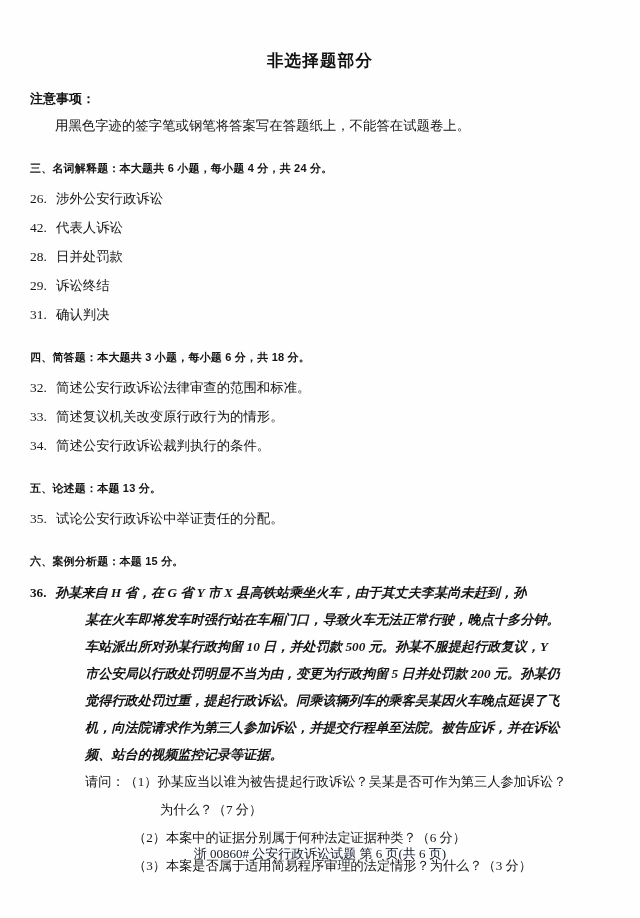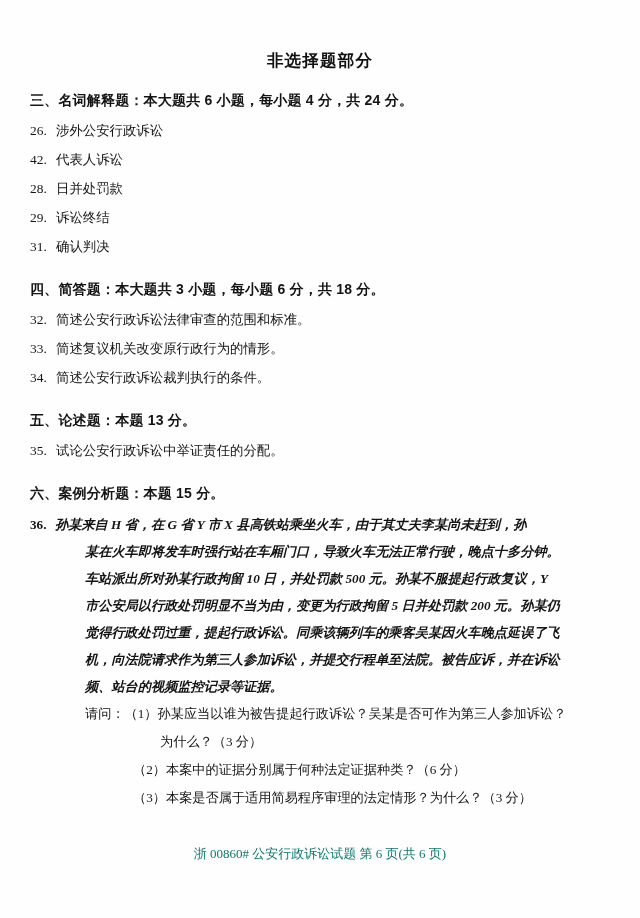--- a/index.html
+++ b/index.html
@@ -53,21 +53,21 @@
     font-size: 13.4px;
     line-height: 28px;
   }
 
   .section-head {
     margin-left: 30px;
     margin-top: 14px;
     margin-bottom: 2px;
     font-family: "Liberation Sans", "DejaVu Sans", sans-serif;
     font-weight: bold;
-    font-size: 14px;
+    font-size: 11px;
     line-height: 28px;
     letter-spacing: 0.2px;
   }
 
   .q-item {
     margin-left: 30px;
     font-size: 13.4px;
     line-height: 29px;
     white-space: nowrap;
   }
@@ -122,30 +122,34 @@
   }
 
   
   .footer {
     position: absolute;
     left: 0;
     right: 0;
     top: 845px;
     text-align: center;
     font-size: 13px;
-    color: #0f766e;
+    color: #0f172a;
   }
 </style>
 </head>
 <body>
 
 <div class="page">
 
   <div class="doc-title">非选择题部分</div>
 
+  <div class="block">
+    <div class="notice-label">注意事项：</div>
+    <div class="notice-body">用黑色字迹的签字笔或钢笔将答案写在答题纸上，不能答在试题卷上。</div>
+  </div>
 
   <div class="block">
     <div class="section-head">三、名词解释题：本大题共 6 小题，每小题 4 分，共 24 分。</div>
     <div class="q-item"><span class="q-num">26.</span><span>涉外公安行政诉讼</span></div>
     <div class="q-item"><span class="q-num">42.</span><span>代表人诉讼</span></div>
     <div class="q-item"><span class="q-num">28.</span><span>日并处罚款</span></div>
     <div class="q-item"><span class="q-num">29.</span><span>诉讼终结</span></div>
     <div class="q-item"><span class="q-num">31.</span><span>确认判决</span></div>
   </div>
 
@@ -168,20 +172,20 @@
       <div class="case-first"><span class="case-num">36.</span><span>孙某来自 H 省，在 G 省 Y 市 X 县高铁站乘坐火车，由于其丈夫李某尚未赶到，孙</span></div>
       <div class="case-cont">某在火车即将发车时强行站在车厢门口，导致火车无法正常行驶，晚点十多分钟。</div>
       <div class="case-cont">车站派出所对孙某行政拘留 10 日，并处罚款 500 元。孙某不服提起行政复议，Y</div>
       <div class="case-cont">市公安局以行政处罚明显不当为由，变更为行政拘留 5 日并处罚款 200 元。孙某仍</div>
       <div class="case-cont">觉得行政处罚过重，提起行政诉讼。同乘该辆列车的乘客吴某因火车晚点延误了飞</div>
       <div class="case-cont">机，向法院请求作为第三人参加诉讼，并提交行程单至法院。被告应诉，并在诉讼</div>
       <div class="case-cont">频、站台的视频监控记录等证据。</div>
     </div>
 
     <div class="ask-line">请问：（1）孙某应当以谁为被告提起行政诉讼？吴某是否可作为第三人参加诉讼？</div>
-    <div class="ask-cont">为什么？（3 分）</div>
+    <div class="ask-cont">为什么？（7 分）</div>
     <div class="sub-q">（2）本案中的证据分别属于何种法定证据种类？（6 分）</div>
     <div class="sub-q">（3）本案是否属于适用简易程序审理的法定情形？为什么？（3 分）</div>
   </div>
 
   <div class="footer">浙 00860# 公安行政诉讼试题 第 6 页(共 6 页)</div>
 
 </div>
 
 </body></html>

